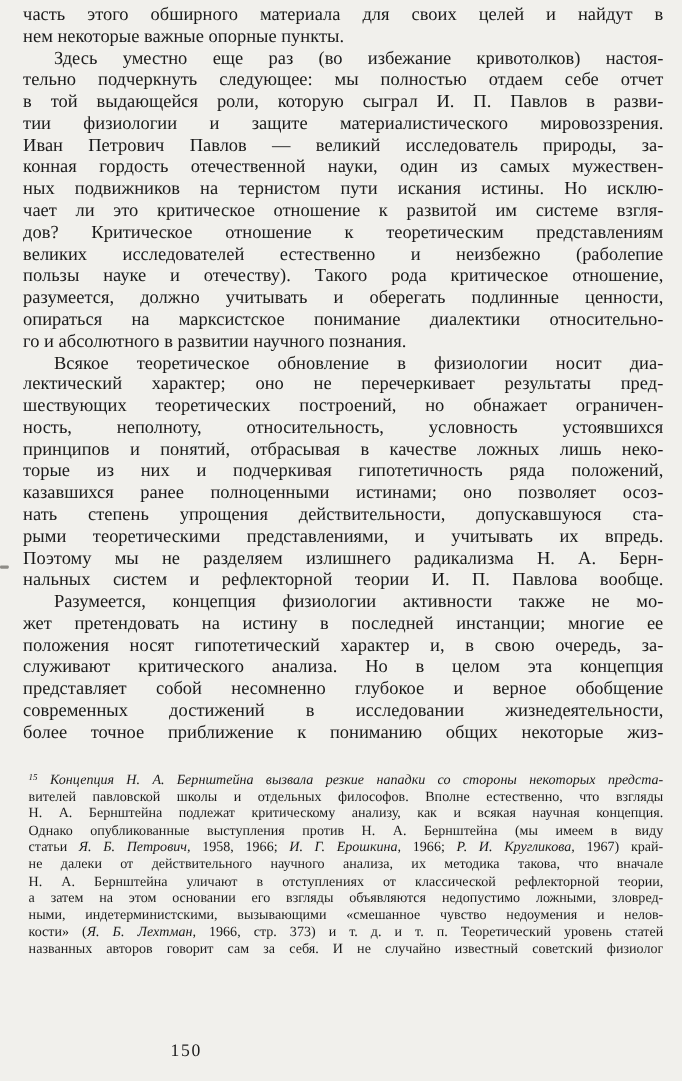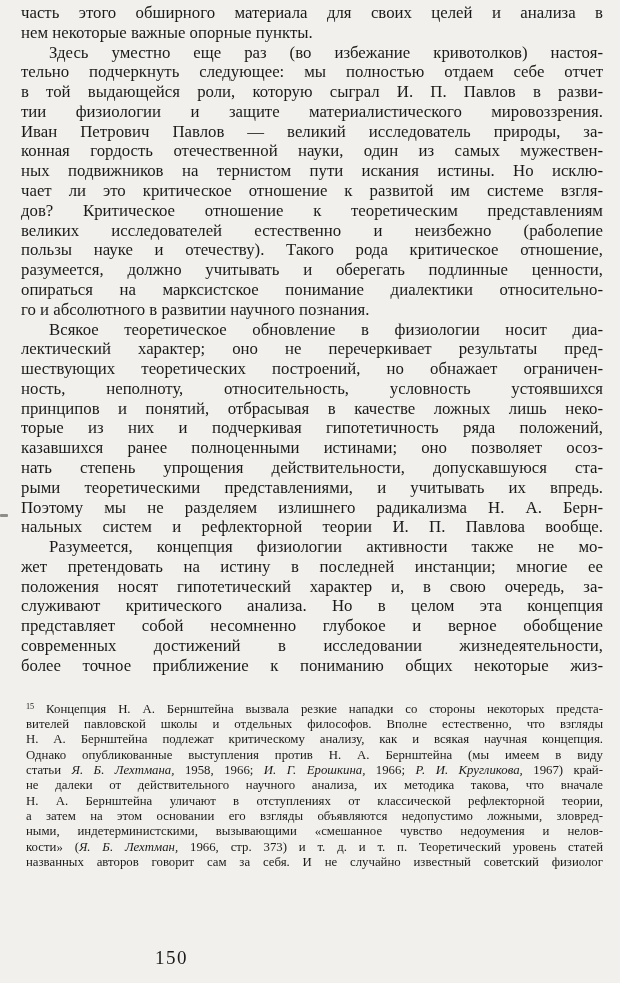--- a/index.html
+++ b/index.html
@@ -34,51 +34,52 @@
     font-size: 12.8px;
     line-height: 15.35px;
   }
   .footnote .line {
     text-align: justify;
     text-align-last: justify;
   }
   .footnote .line.first {
     text-indent: -11px;
     padding-left: 11px;
+    font-style: italic;
   }
   sup {
     font-size: 64%;
     line-height: 0;
     position: relative;
     top: -0.45em;
     vertical-align: baseline;
   }
   i { font-style: italic; }
   .page-number {
     position: absolute;
     left: 155px;
     top: 947px;
-    font-size: 19px;
+    font-size: 16px;
     letter-spacing: 1.5px;
   }
   .scan-artifact {
     position: absolute;
     left: 0; top: 514px;
     width: 8px; height: 3px;
     background: #8f8d88;
     border-radius: 1px;
   }
 </style>
 </head>
 <body style="background: rgb(241, 240, 236); color: rgb(26, 26, 26);">
 
 <div class="page">
   <div class="scan-artifact"></div>
   <div class="main-text">
-      <div class="line">часть этого обширного материала для своих целей и анализа в</div>
+      <div class="line">часть этого обширного материала для своих целей и найдут в</div>
       <div class="line last">нем некоторые важные опорные пункты.</div>
       <div class="line indent">Здесь уместно еще раз (во избежание кривотолков) настоя-</div>
       <div class="line">тельно подчеркнуть следующее: мы полностью отдаем себе отчет</div>
       <div class="line">в той выдающейся роли, которую сыграл И. П. Павлов в разви-</div>
       <div class="line">тии физиологии и защите материалистического мировоззрения.</div>
       <div class="line">Иван Петрович Павлов — великий исследователь природы, за-</div>
       <div class="line">конная гордость отечественной науки, один из самых мужествен-</div>
       <div class="line">ных подвижников на тернистом пути искания истины. Но исклю-</div>
       <div class="line">чает ли это критическое отношение к развитой им системе взгля-</div>
       <div class="line">дов? Критическое отношение к теоретическим представлениям</div>
@@ -104,21 +105,21 @@
       <div class="line">служивают критического анализа. Но в целом эта концепция</div>
       <div class="line">представляет собой несомненно глубокое и верное обобщение</div>
       <div class="line">современных  достижений  в  исследовании  жизнедеятельности,</div>
       <div class="line">более точное приближение к пониманию общих некоторые жиз-</div>
     </div>
   <div class="footnote">
       <div class="line first"><sup>15</sup> Концепция Н. А. Бернштейна вызвала резкие нападки со стороны некоторых предста-</div>
       <div class="line">вителей павловской школы и отдельных философов. Вполне естественно, что взгляды</div>
       <div class="line">Н. А. Бернштейна подлежат критическому анализу, как и всякая научная концепция.</div>
       <div class="line">Однако опубликованные выступления против Н. А. Бернштейна (мы имеем в виду</div>
-      <div class="line"><span>статьи </span><i>Я. Б. Лехтмана,</i><span> 1958, 1966; </span><i>И. Г. Ерошкина,</i><span> 1966; </span><i>Р. И. Кругликова,</i><span> 1967) край-</span></div>
+      <div class="line"><span>статьи </span><i>Я. Б. Петрович,</i><span> 1958, 1966; </span><i>И. Г. Ерошкина,</i><span> 1966; </span><i>Р. И. Кругликова,</i><span> 1967) край-</span></div>
       <div class="line">не далеки от действительного научного анализа, их методика такова, что вначале</div>
       <div class="line">Н. А. Бернштейна уличают в отступлениях от классической рефлекторной теории,</div>
       <div class="line">а затем на этом основании его взгляды объявляются недопустимо ложными, зловред-</div>
       <div class="line">ными, индетерминистскими, вызывающими «смешанное чувство недоумения и нелов-</div>
       <div class="line"><span>кости» (</span><i>Я. Б. Лехтман,</i><span> 1966, стр. 373) и т. д. и т. п. Теоретический уровень статей</span></div>
       <div class="line">названных авторов говорит сам за себя. И не случайно известный советский физиолог</div>
     </div>
   <div class="page-number">150</div>
 </div>
 

